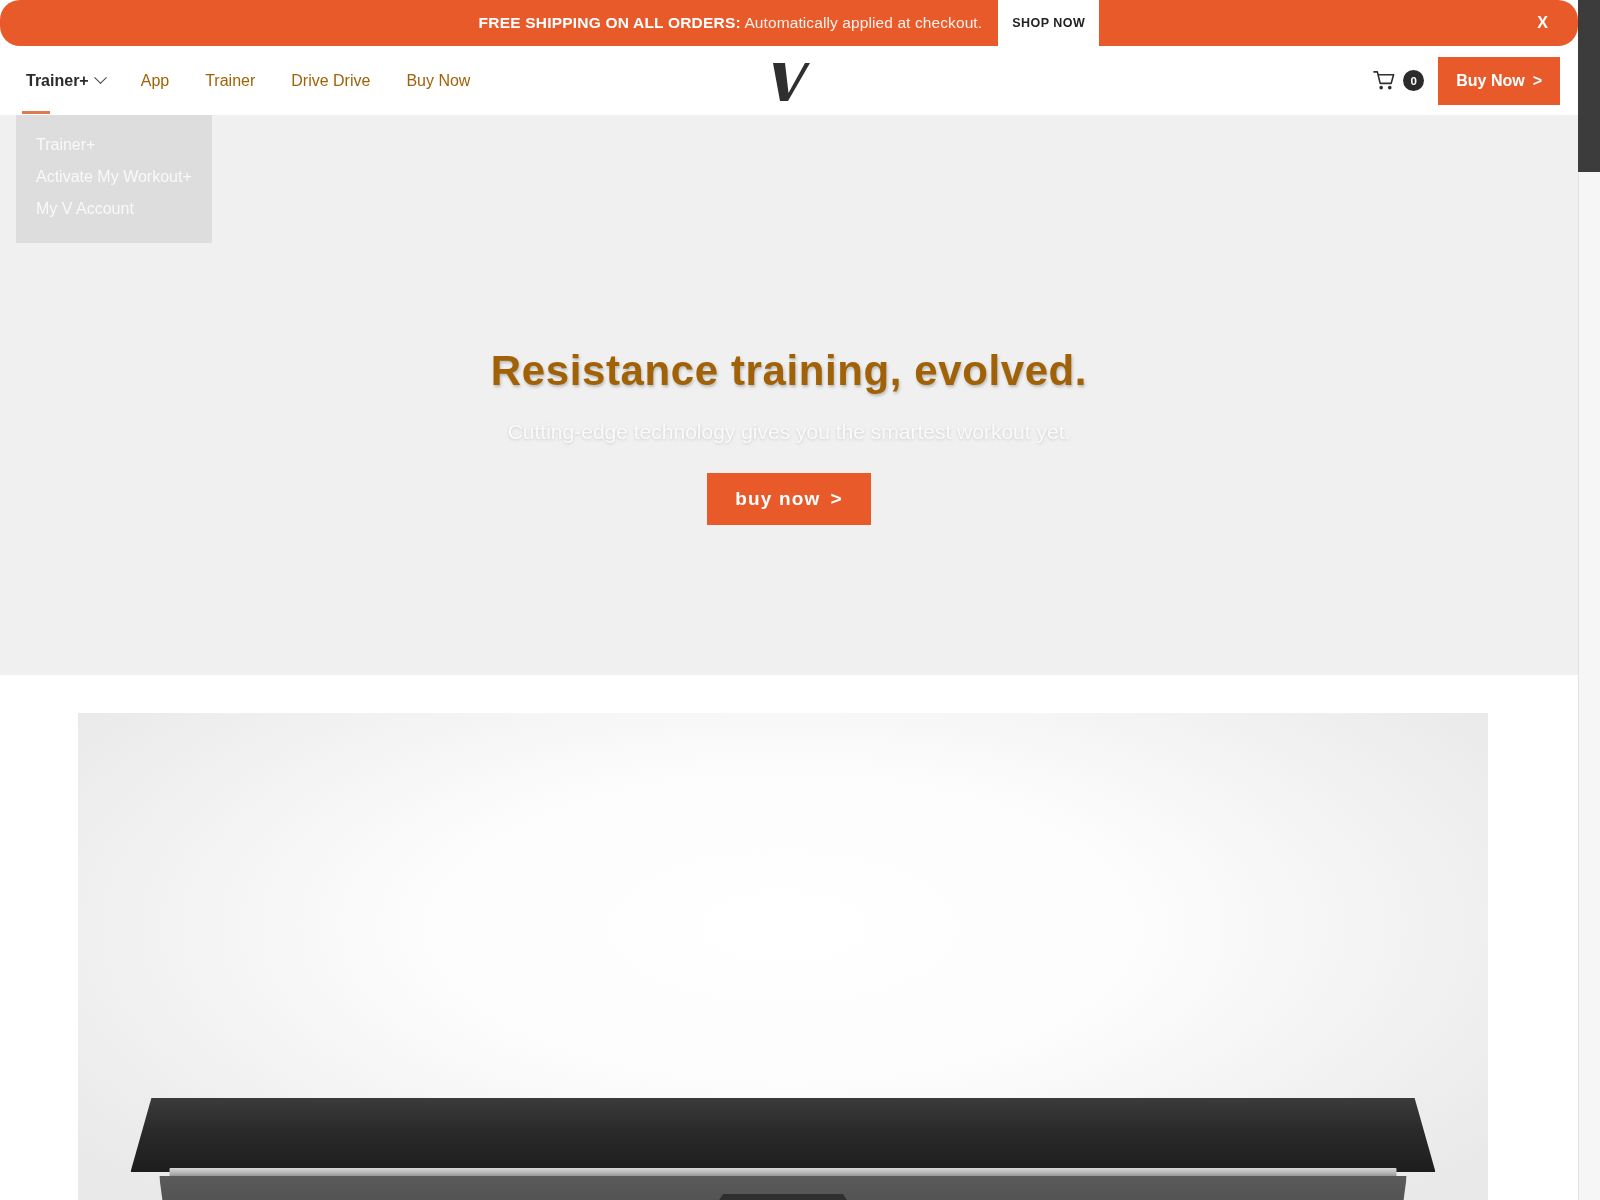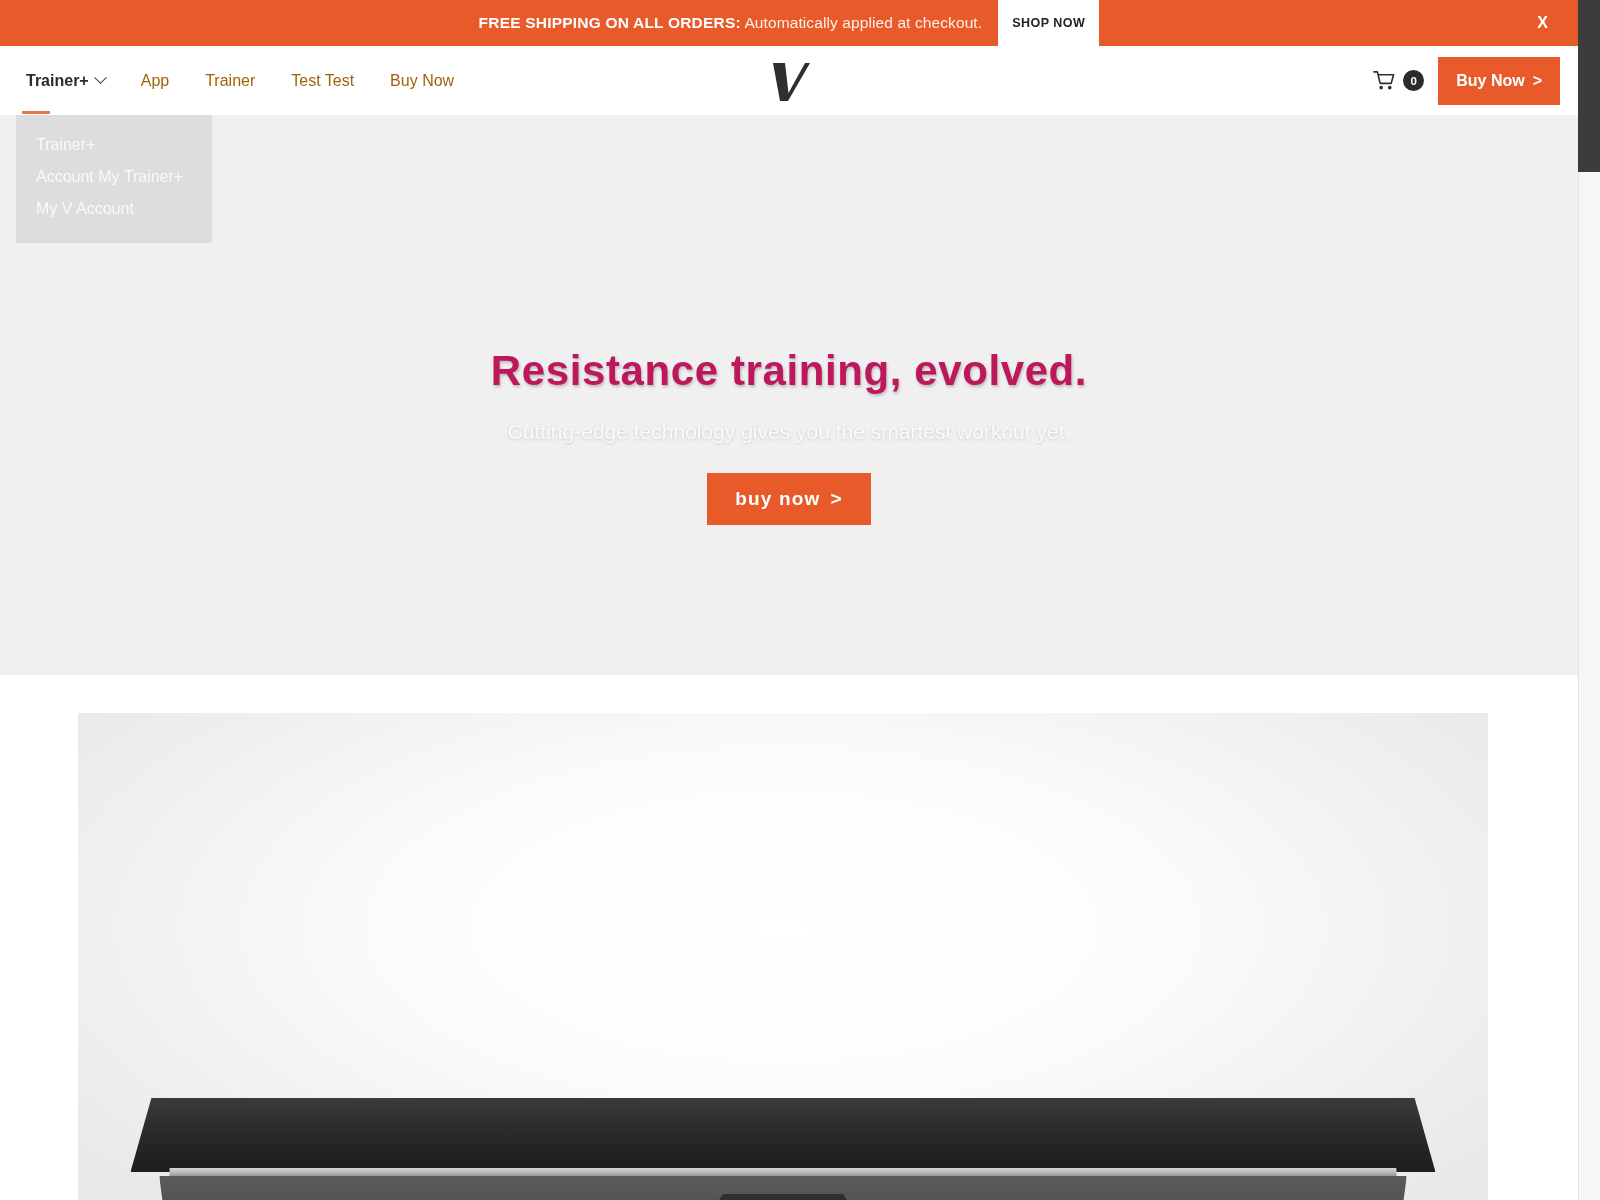--- a/index.html
+++ b/index.html
@@ -23,20 +23,21 @@
   
   .promo-banner {
     position: absolute;
     top: 0; left: 0;
     width: 1578px;
     height: 46px;
     background: #e95a2b;
     display: flex;
     align-items: center;
     justify-content: center;
+    border-radius: 20px;
   }
   .promo-inner {
     display: flex;
     align-items: center;
     gap: 16px;
     font-size: 15.5px;
     color: #ffffff;
     letter-spacing: 0.1px;
   }
   .promo-strong {
@@ -199,21 +200,21 @@
     height: 560px;
     background: #f0f0f0;
     display: flex;
     flex-direction: column;
     align-items: center;
   }
   .hero-title {
     margin-top: 232px;
     font-size: 42px;
     font-weight: bold;
-    color: #be185d;
+    color: #a16207;
     letter-spacing: 0.6px;
     text-shadow: 1px 2px 3px rgba(120,120,120,0.45);
   }
   .hero-sub {
     margin-top: 22px;
     font-size: 21px;
     color: #fafafa;
     line-height: 1.42;
     text-align: left;
     text-shadow: 0 1px 3px rgba(150,150,150,0.4);
@@ -339,21 +340,21 @@
 
       <div class="nav-item">
         <span>App</span>
       </div>
 
       <div class="nav-item">
         <span>Trainer</span>
       </div>
 
       <div class="nav-item">
-        <span>Test Test</span>
+        <span>Drive Drive</span>
       </div>
 
       <div class="nav-item">
         <span>Buy Now</span>
       </div>
     </div>
 
     <div class="logo-wrap">
       <svg width="52" height="48" viewBox="0 0 52 48">
         <path d="M10 6 L22 6 L25.5 36 L42 6 L47 6 L25 44 L17 44 Z" fill="#2f2f2f"></path>
@@ -382,21 +383,21 @@
       <span>Cutting-edge technology gives you the smartest workout yet.</span><br>
     </p>
     <button class="hero-cta">
       <span>buy now</span>
       <span class="arrow-r">&gt;</span>
     </button>
   </div>
 
   <div class="dropdown">
     <div class="dropdown-item">Trainer+</div>
-    <div class="dropdown-item">Account My Trainer+</div>
+    <div class="dropdown-item">Activate My Workout+</div>
     <div class="dropdown-item">My V Account</div>
   </div>
 
   <div class="product-section">
     <div class="trainer">
       <div class="trainer-top"></div>
       <div class="trainer-rail"></div>
       <div class="trainer-body"></div>
       <div class="trainer-badge">VITRUVIAN</div>
     </div>

